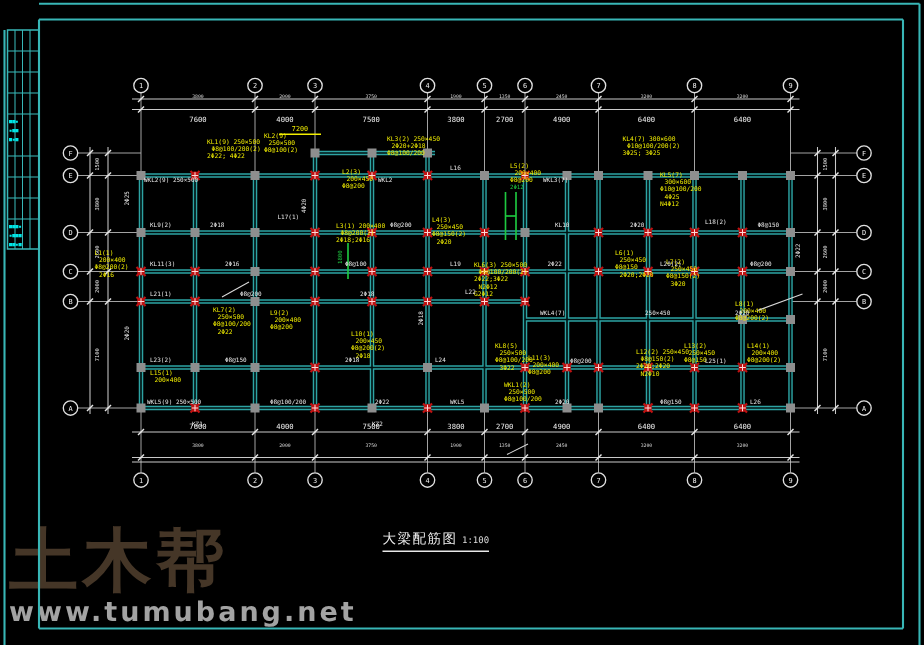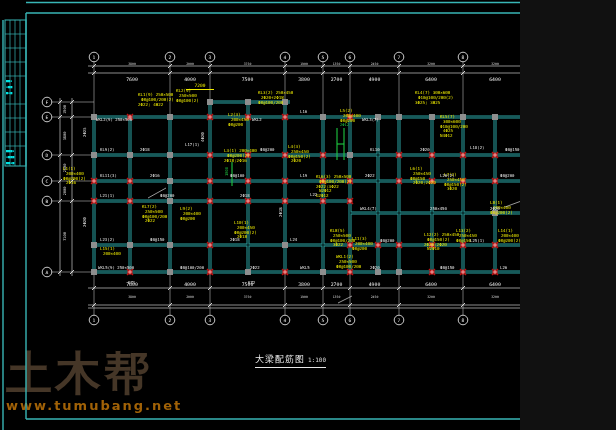--- a/index.html
+++ b/index.html
@@ -1,22 +1,22 @@
 <!DOCTYPE html>
 <html><head>
 <meta charset="utf-8">
 <style>
   html,body{margin:0;padding:0;background:#111;}
-  .sheet{position:relative;width:520px;height:430px;background:#000;overflow:hidden;
+  .sheet{position:relative;width:616px;height:430px;background:#000;overflow:hidden;
          font-family:"DejaVu Sans Mono", monospace;}
   .watermark{position:absolute;left:6px;top:350px;z-index:1;}
   .watermark .logo{font-family:"DejaVu Sans", sans-serif;font-weight:bold;
          font-size:46px;line-height:46px;color:#453627;letter-spacing:3px;}
   .watermark .url{font-family:"DejaVu Sans", sans-serif;font-weight:bold;
-         font-size:13px;color:#a16207;letter-spacing:2px;margin-top:2px;}
+         font-size:18px;color:#a3a3a3;letter-spacing:2px;margin-top:2px;}
   svg.cad{position:absolute;left:0;top:0;z-index:2;}
   .plan-title{position:absolute;left:255px;top:347px;z-index:3;color:#efefef;
          border-bottom:1px solid #e8e8e8;padding-bottom:1px;white-space:nowrap;}
   .plan-title .t{font-size:9px;font-weight:normal;letter-spacing:1px;}
   .plan-title .s{font-size:6px;margin-left:3px;color:#dcdcdc;}
 </style>
 </head>
 <body>
 
 <div class="sheet">

